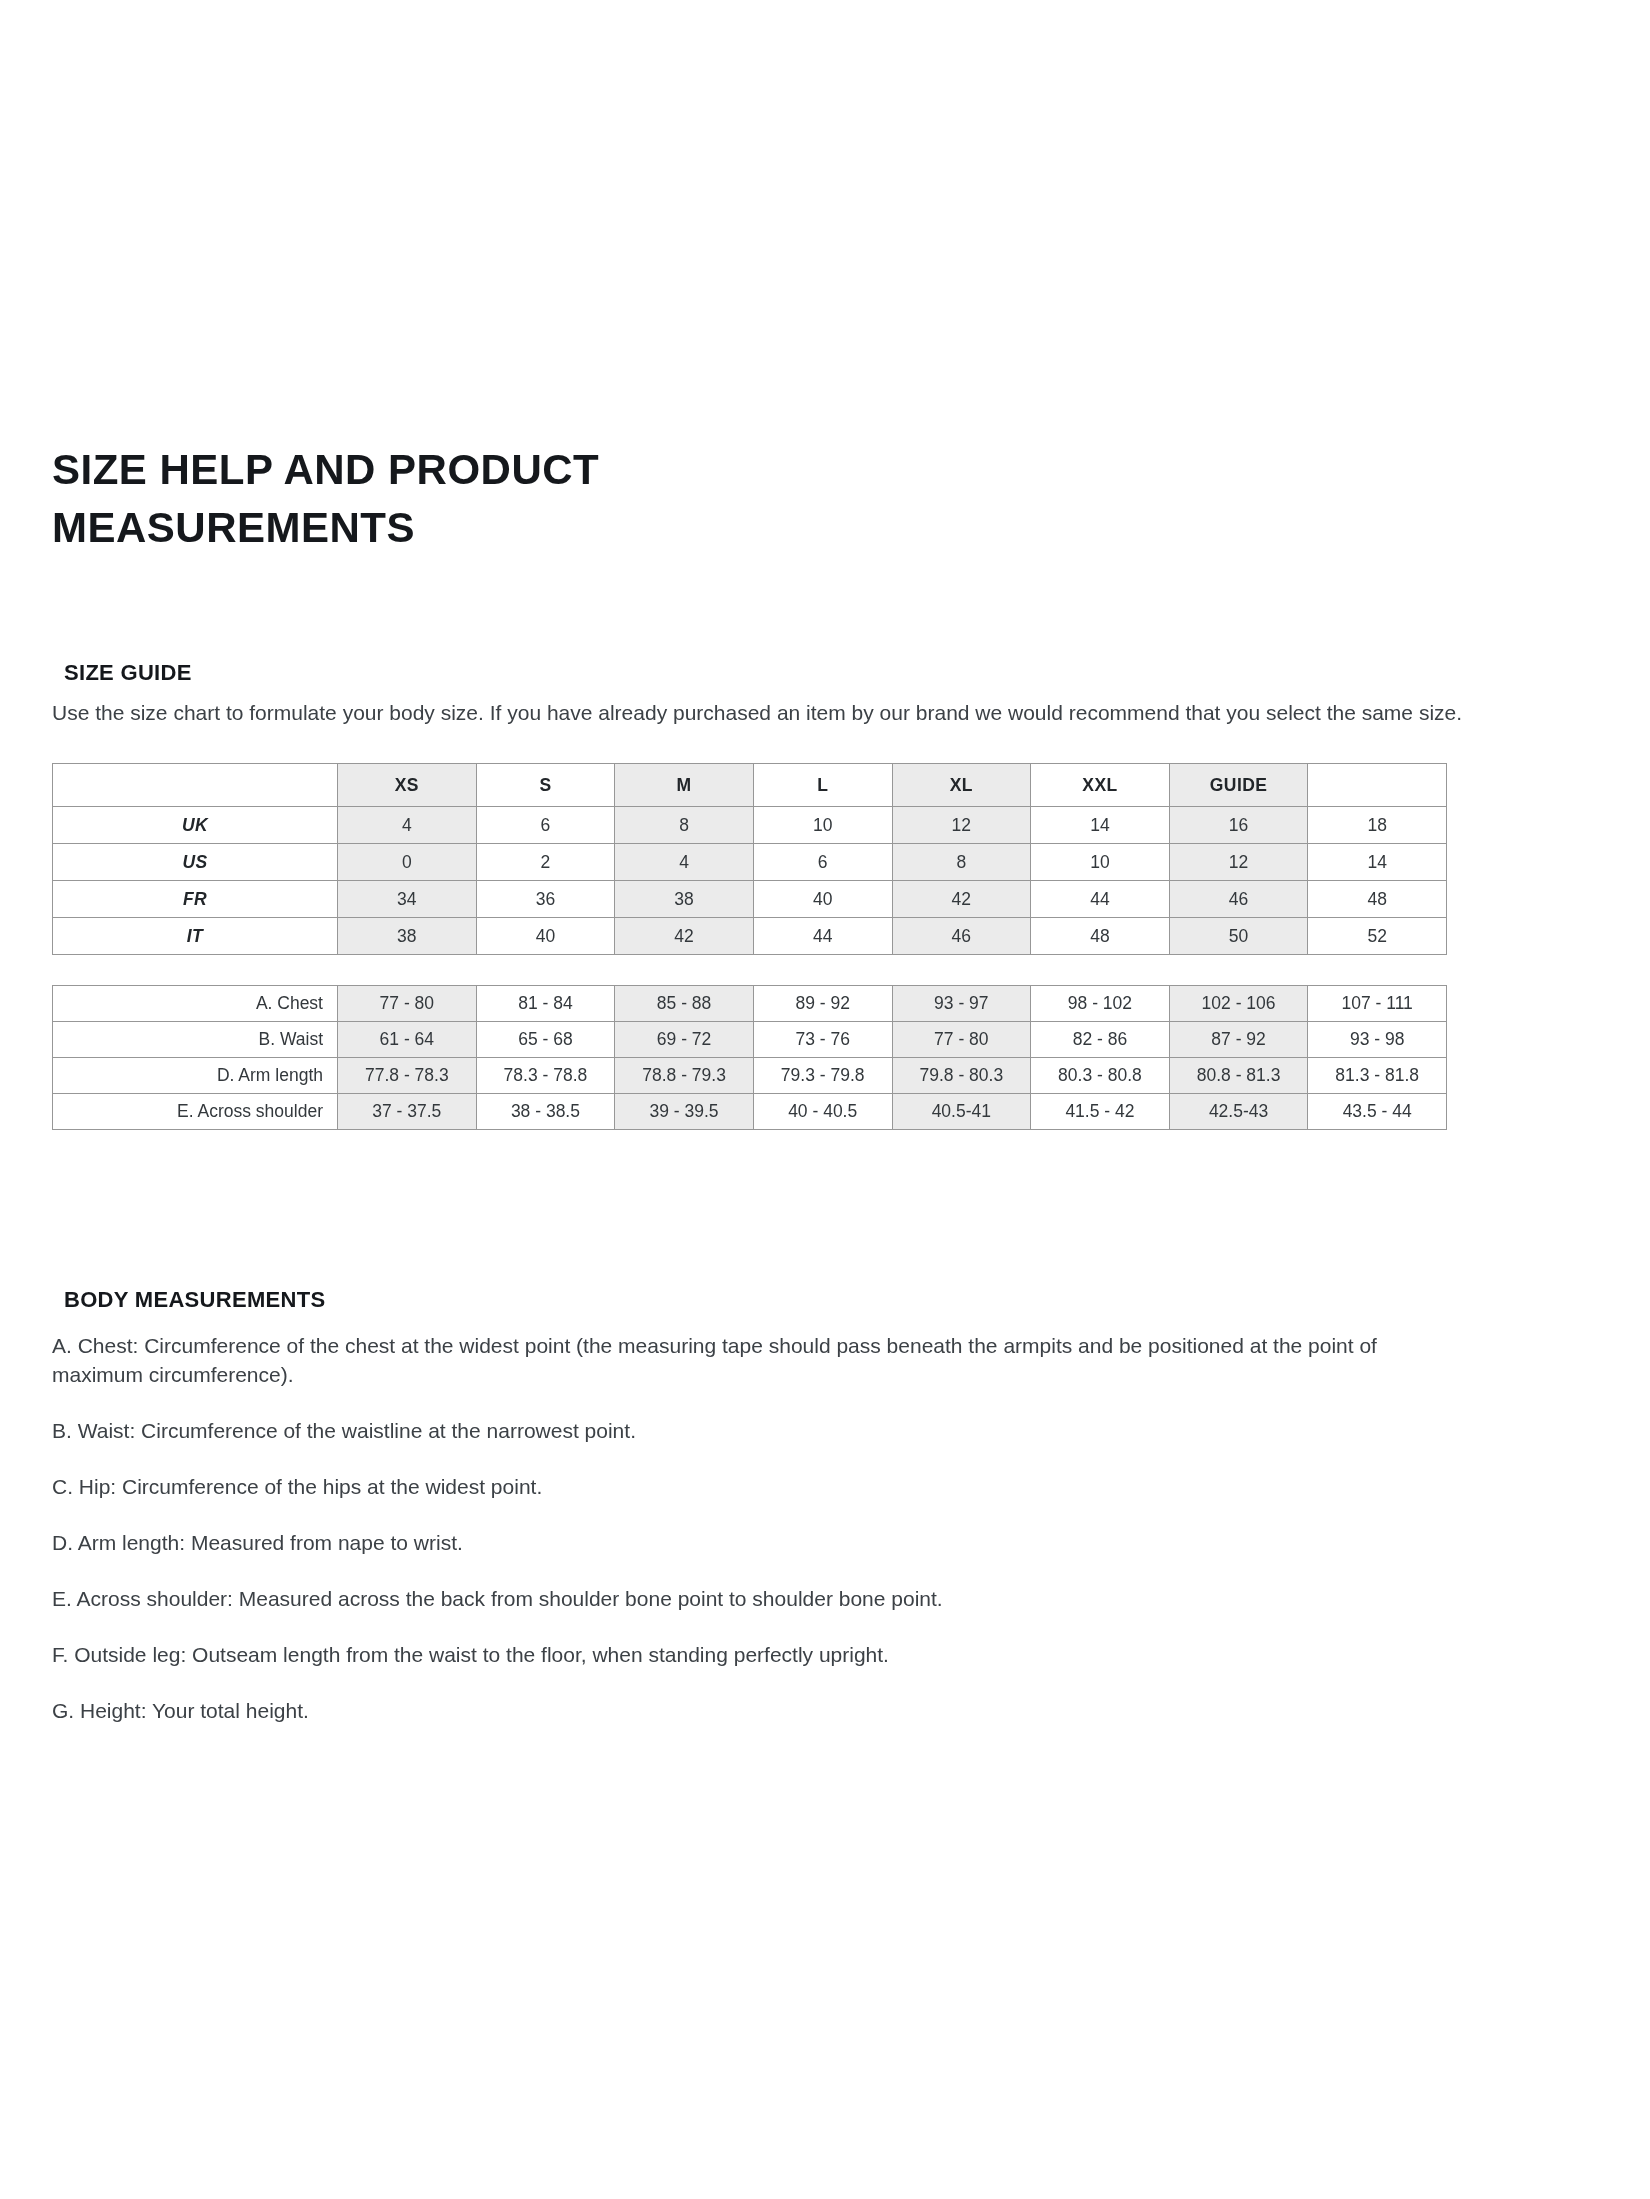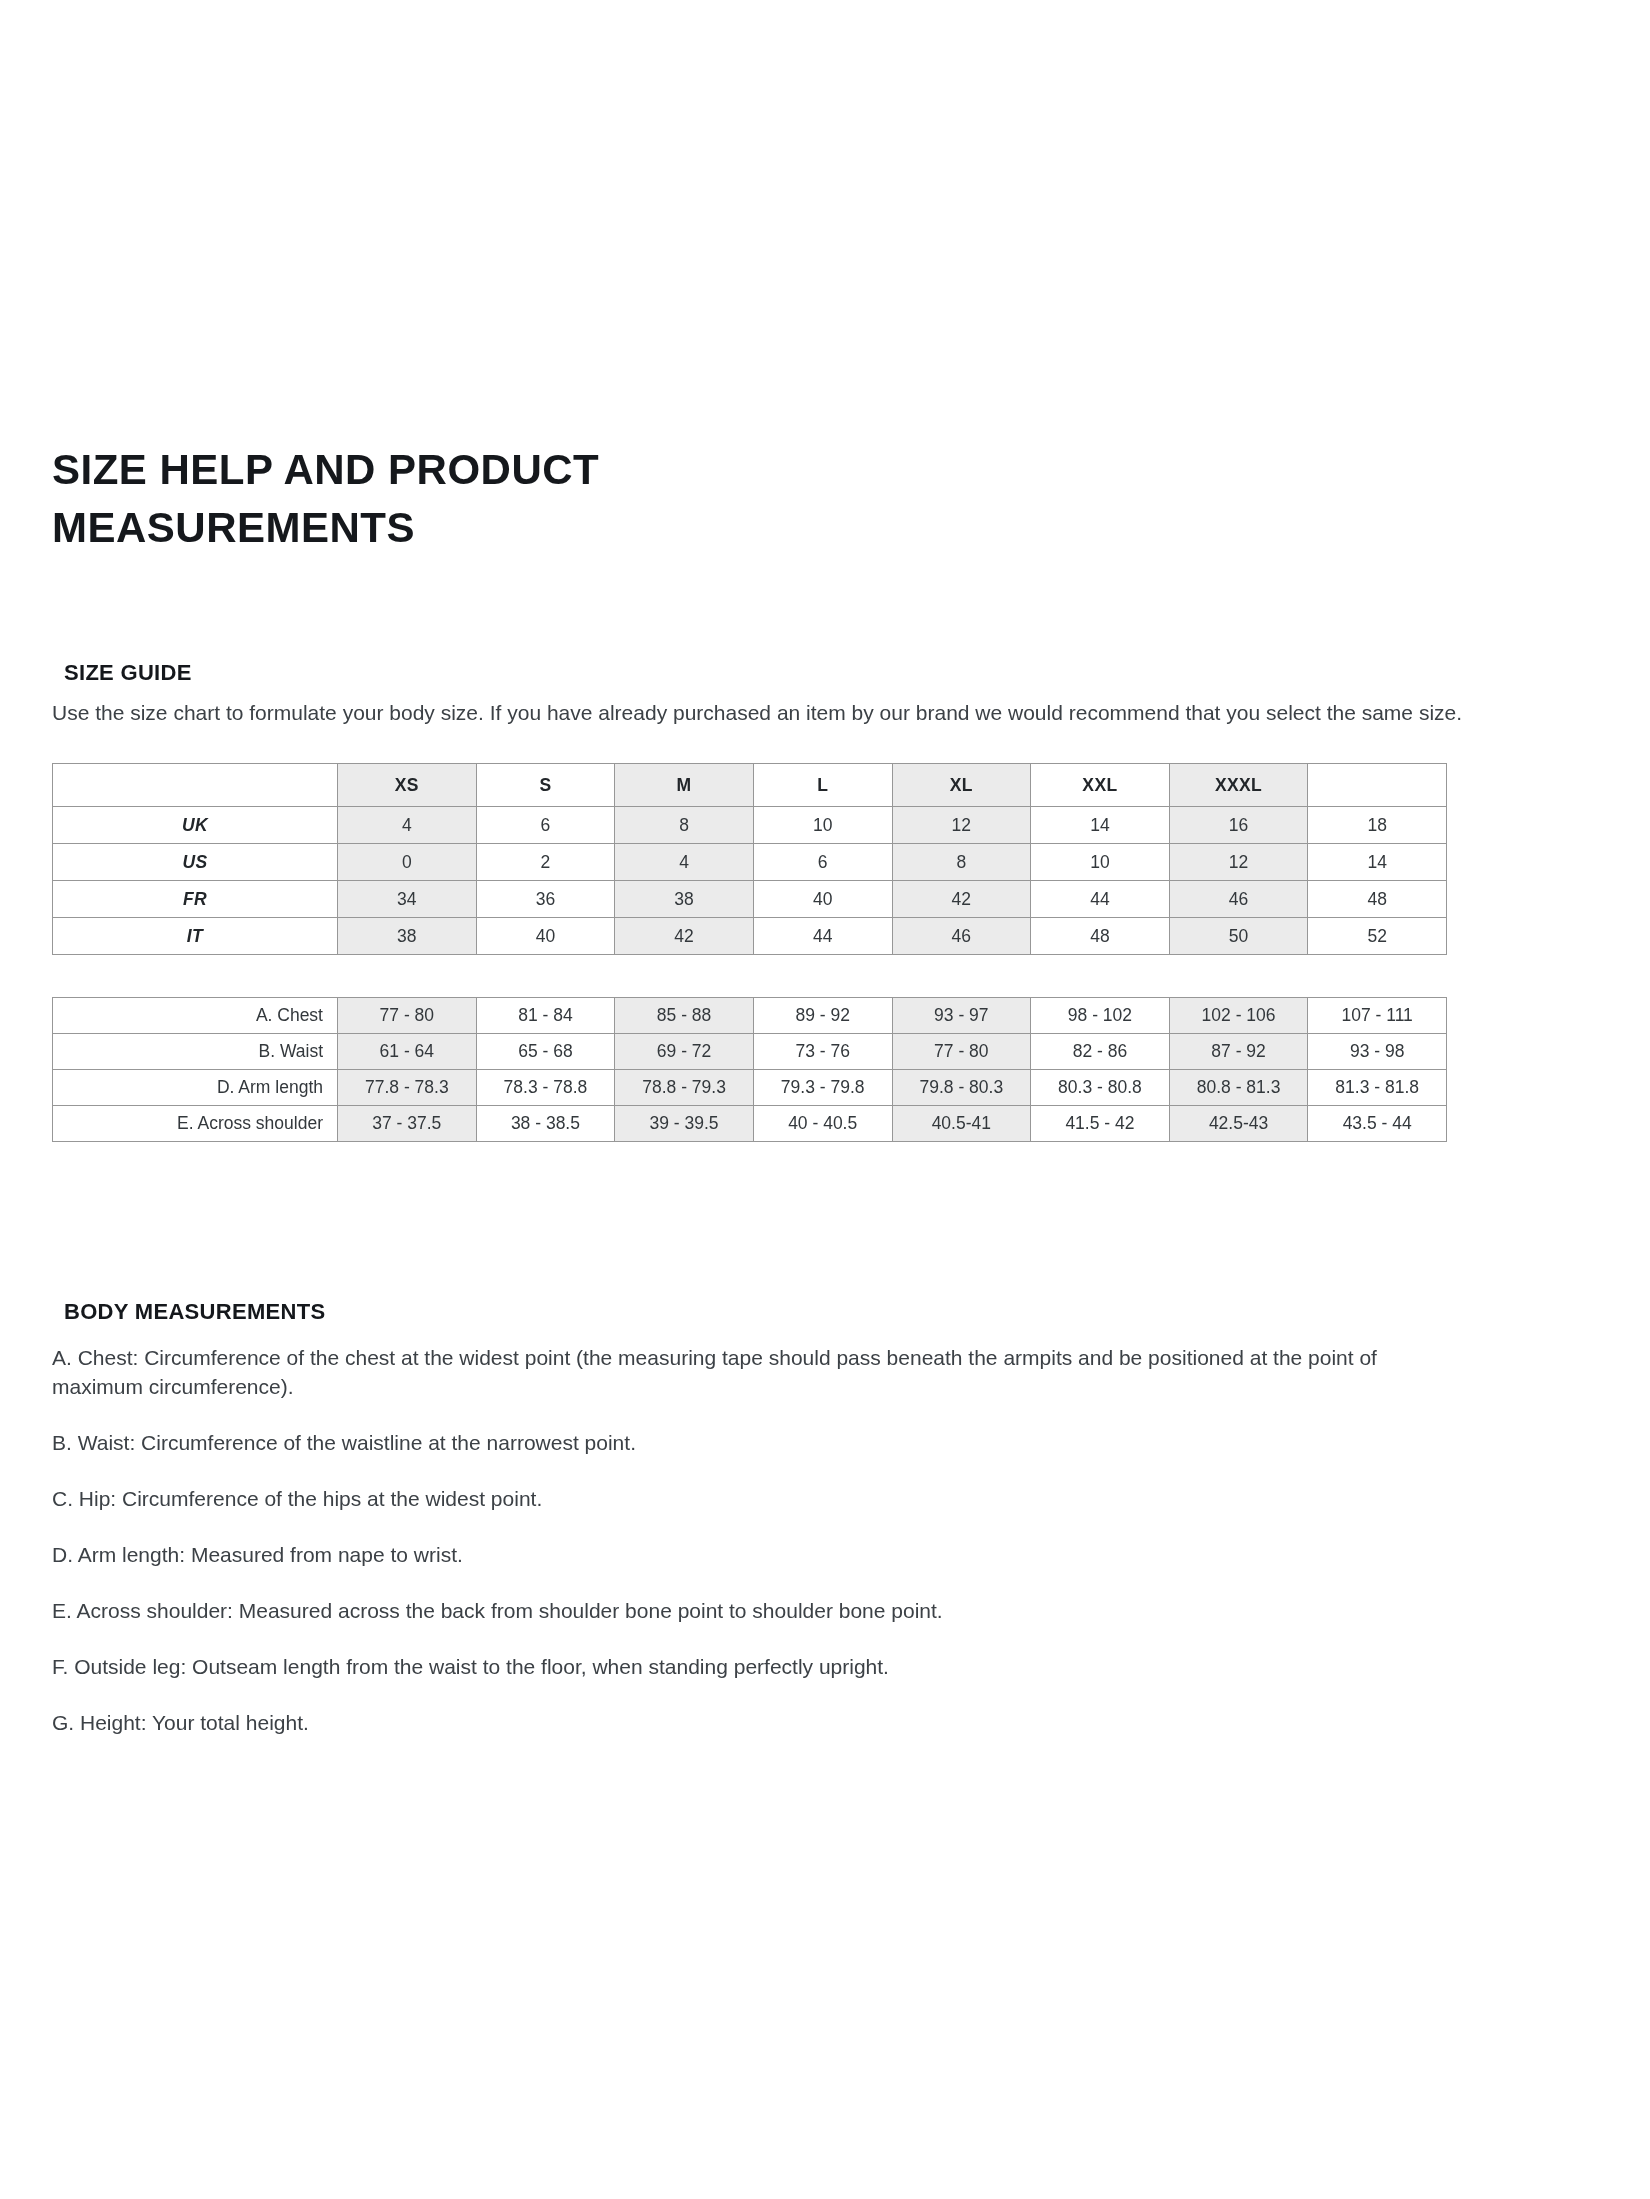--- a/index.html
+++ b/index.html
@@ -42,21 +42,21 @@
     font-size: 21px;
     line-height: 28px;
     color: #3c4146;
   }
   table.size-table {
     border-collapse: collapse;
     table-layout: fixed;
     width: 1395px;
   }
   #conversion-table { margin-top: 36px; }
-  #measurements-table { margin-top: 42px; }
+  #measurements-table { margin-top: 30px; }
   .size-table th, .size-table td {
     border: 1px solid #979797;
     box-sizing: border-box;
     height: 37px;
     padding: 0 12px;
     font-size: 17.5px;
     color: #33383c;
     vertical-align: middle;
     white-space: nowrap;
     overflow: hidden;
@@ -122,21 +122,21 @@
         </colgroup>
         <thead>
           <tr>
             <th class="head-cell"></th>
             <th class="head-cell shaded">XS</th>
             <th class="head-cell">S</th>
             <th class="head-cell shaded">M</th>
             <th class="head-cell">L</th>
             <th class="head-cell shaded">XL</th>
             <th class="head-cell">XXL</th>
-            <th class="head-cell shaded">XXXL</th>
+            <th class="head-cell shaded">GUIDE</th>
             <th class="head-cell"></th>
           </tr>
         </thead>
         <tbody>
           <tr>
             <td class="label-cell-center">UK</td>
             <td class="data-cell shaded">4</td>
             <td class="data-cell">6</td>
             <td class="data-cell shaded">8</td>
             <td class="data-cell">10</td>

